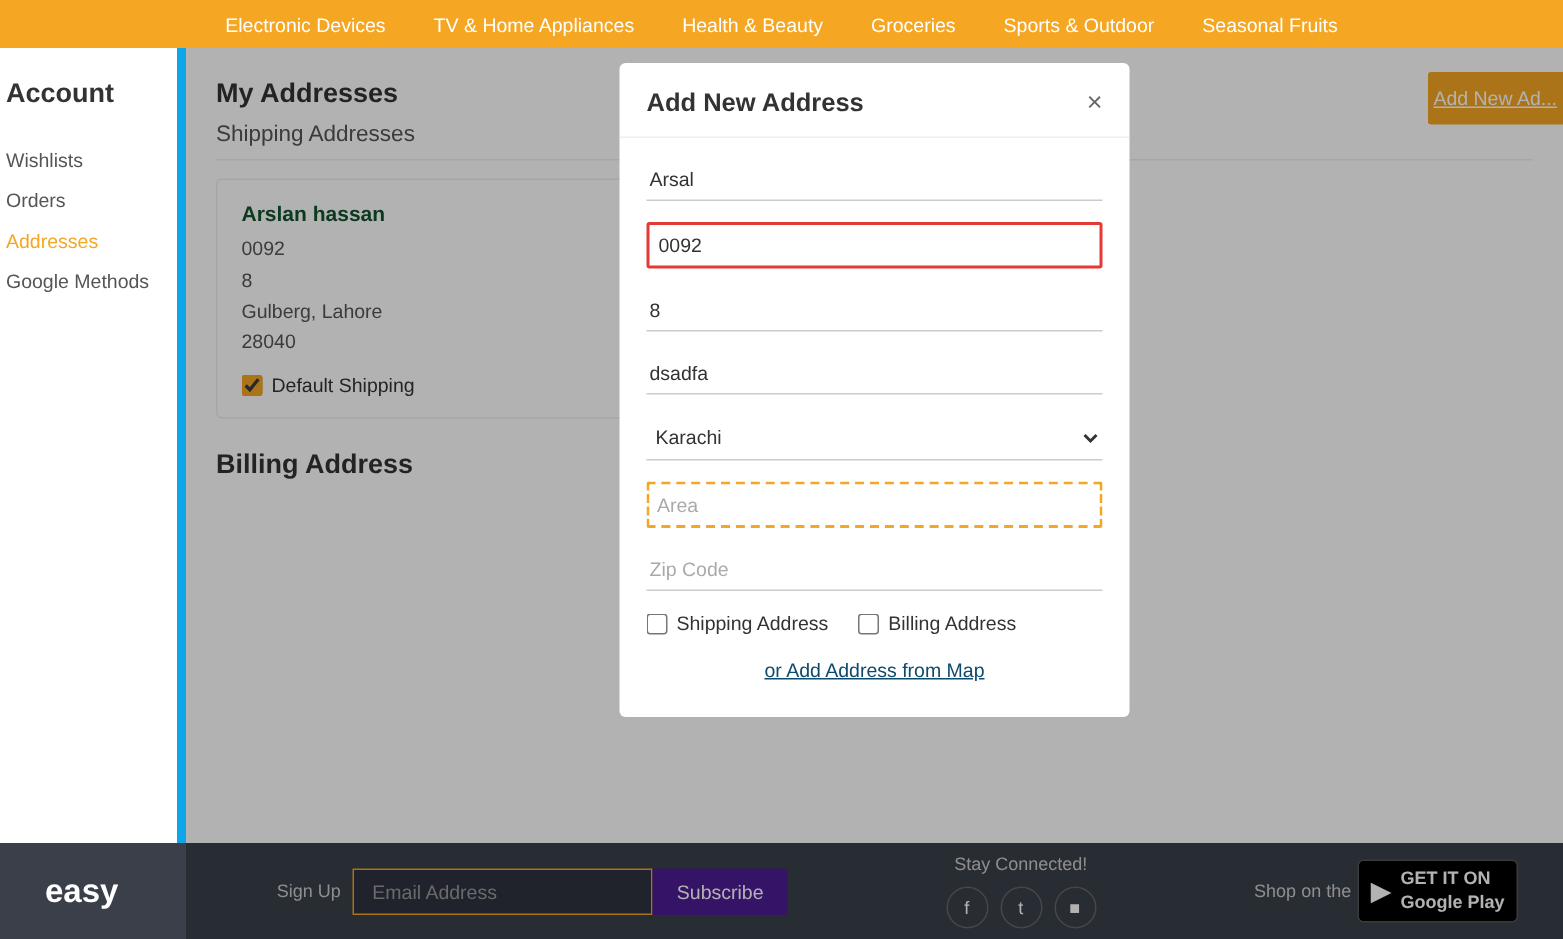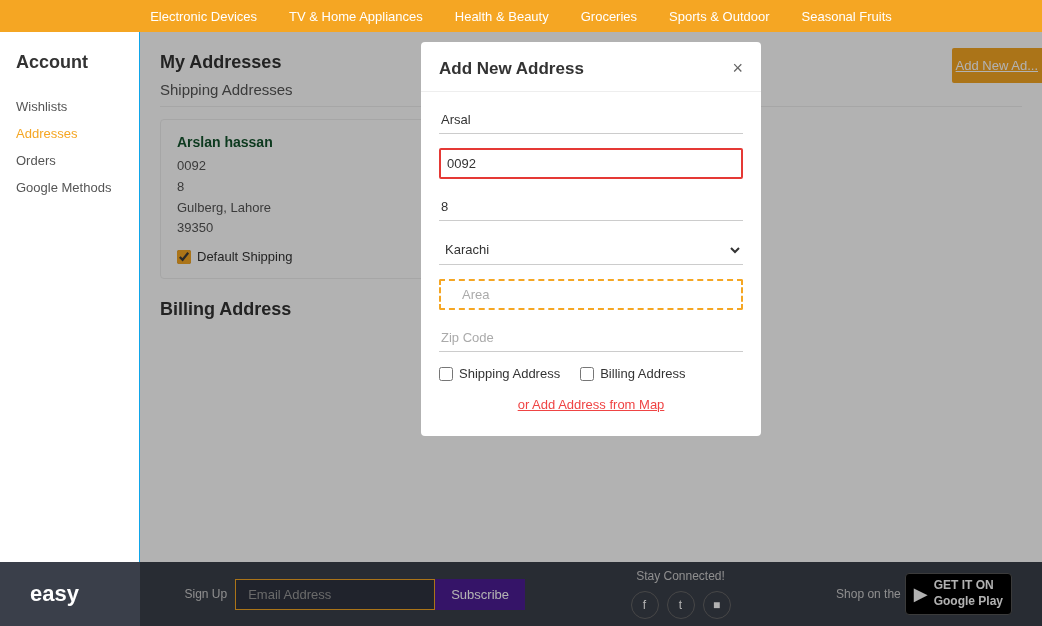--- a/index.html
+++ b/index.html
@@ -23,24 +23,24 @@
 
     
     .main-wrapper {
       display: flex;
       min-height: calc(626px - 32px);
       position: relative;
     }
 
     
     .sidebar {
-      width: 140px;
+      width: 124px;
       background: white;
-      padding: 20px 16px;
-      border-right: 1px solid #0ea5e9;
+      padding: 20px 4px;
+      border-right: 6px solid #0ea5e9;
     }
     .sidebar-title {
       font-size: 18px;
       font-weight: bold;
       color: #333;
       margin-bottom: 20px;
     }
     .sidebar-item {
       font-size: 13px;
       color: #555;
@@ -209,21 +209,21 @@
       color: #aaa;
     }
     .form-input.highlighted {
       border: 2px solid #e53935;
       border-radius: 2px;
       padding: 6px 6px;
     }
     .form-input.area-highlighted {
       border: 2px dashed #f5a623;
       border-radius: 2px;
-      padding: 6px 21px;
+      padding: 6px 5px;
     }
 
     
     .form-select {
       width: 100%;
       border: none;
       border-bottom: 1px solid #ccc;
       padding: 6px 2px;
       font-size: 13px;
       color: #333;
@@ -261,21 +261,21 @@
       cursor: pointer;
       border-radius: 2px;
       font-weight: 500;
       margin-bottom: 14px;
     }
 
     
     .map-link {
       display: block;
       text-align: center;
-      color: #ef4444;
+      color: #0c4a6e;
       text-decoration: underline;
       font-size: 13px;
       cursor: pointer;
       margin-bottom: 10px;
     }
 
     
     .footer {
       background: #3a3f4a;
       color: white;
@@ -383,35 +383,35 @@
   <a>Groceries</a>
   <a>Sports &amp; Outdoor</a>
   <a>Seasonal Fruits</a>
 </nav>
 
 <div class="main-wrapper">
 
   <aside class="sidebar">
     <div class="sidebar-title">Account</div>
     <div class="sidebar-item">Wishlists</div>
+    <div class="sidebar-item">Orders</div>
     <div class="sidebar-item active">Addresses</div>
-    <div class="sidebar-item">Orders</div>
     <div class="sidebar-item">Google Methods</div>
   </aside>
 
   <div class="content-area">
     <div class="content-header">My Addresses</div>
     <div class="section-title">Shipping Addresses</div>
 
     <div class="address-card">
       <div class="address-name">Arslan hassan</div>
       <div class="address-line">0092</div>
       <div class="address-line">8</div>
       <div class="address-line">Gulberg, Lahore</div>
-      <div class="address-line">39350</div>
+      <div class="address-line">28040</div>
       <div class="default-shipping">
         <input type="checkbox" checked="" style="">
         <span>Default Shipping</span>
       </div>
     </div>
 
     <div class="billing-title">Billing Address</div>
 
     <button class="add-new-btn">Add New Ad...</button>
 
@@ -432,20 +432,23 @@
           <div class="form-field">
             <input type="text" class="form-input highlighted" value="0092" style="">
           </div>
 
           
           <div class="form-field">
             <input type="text" class="form-input" value="8" style="">
           </div>
 
           
+          <div class="form-field">
+            <input type="text" class="form-input" value="dsadfa" style="">
+          </div>
 
           
           <div class="form-field">
             <select class="form-select">
               <option>Karachi</option>
             </select>
           </div>
 
           
           <div class="form-field">

